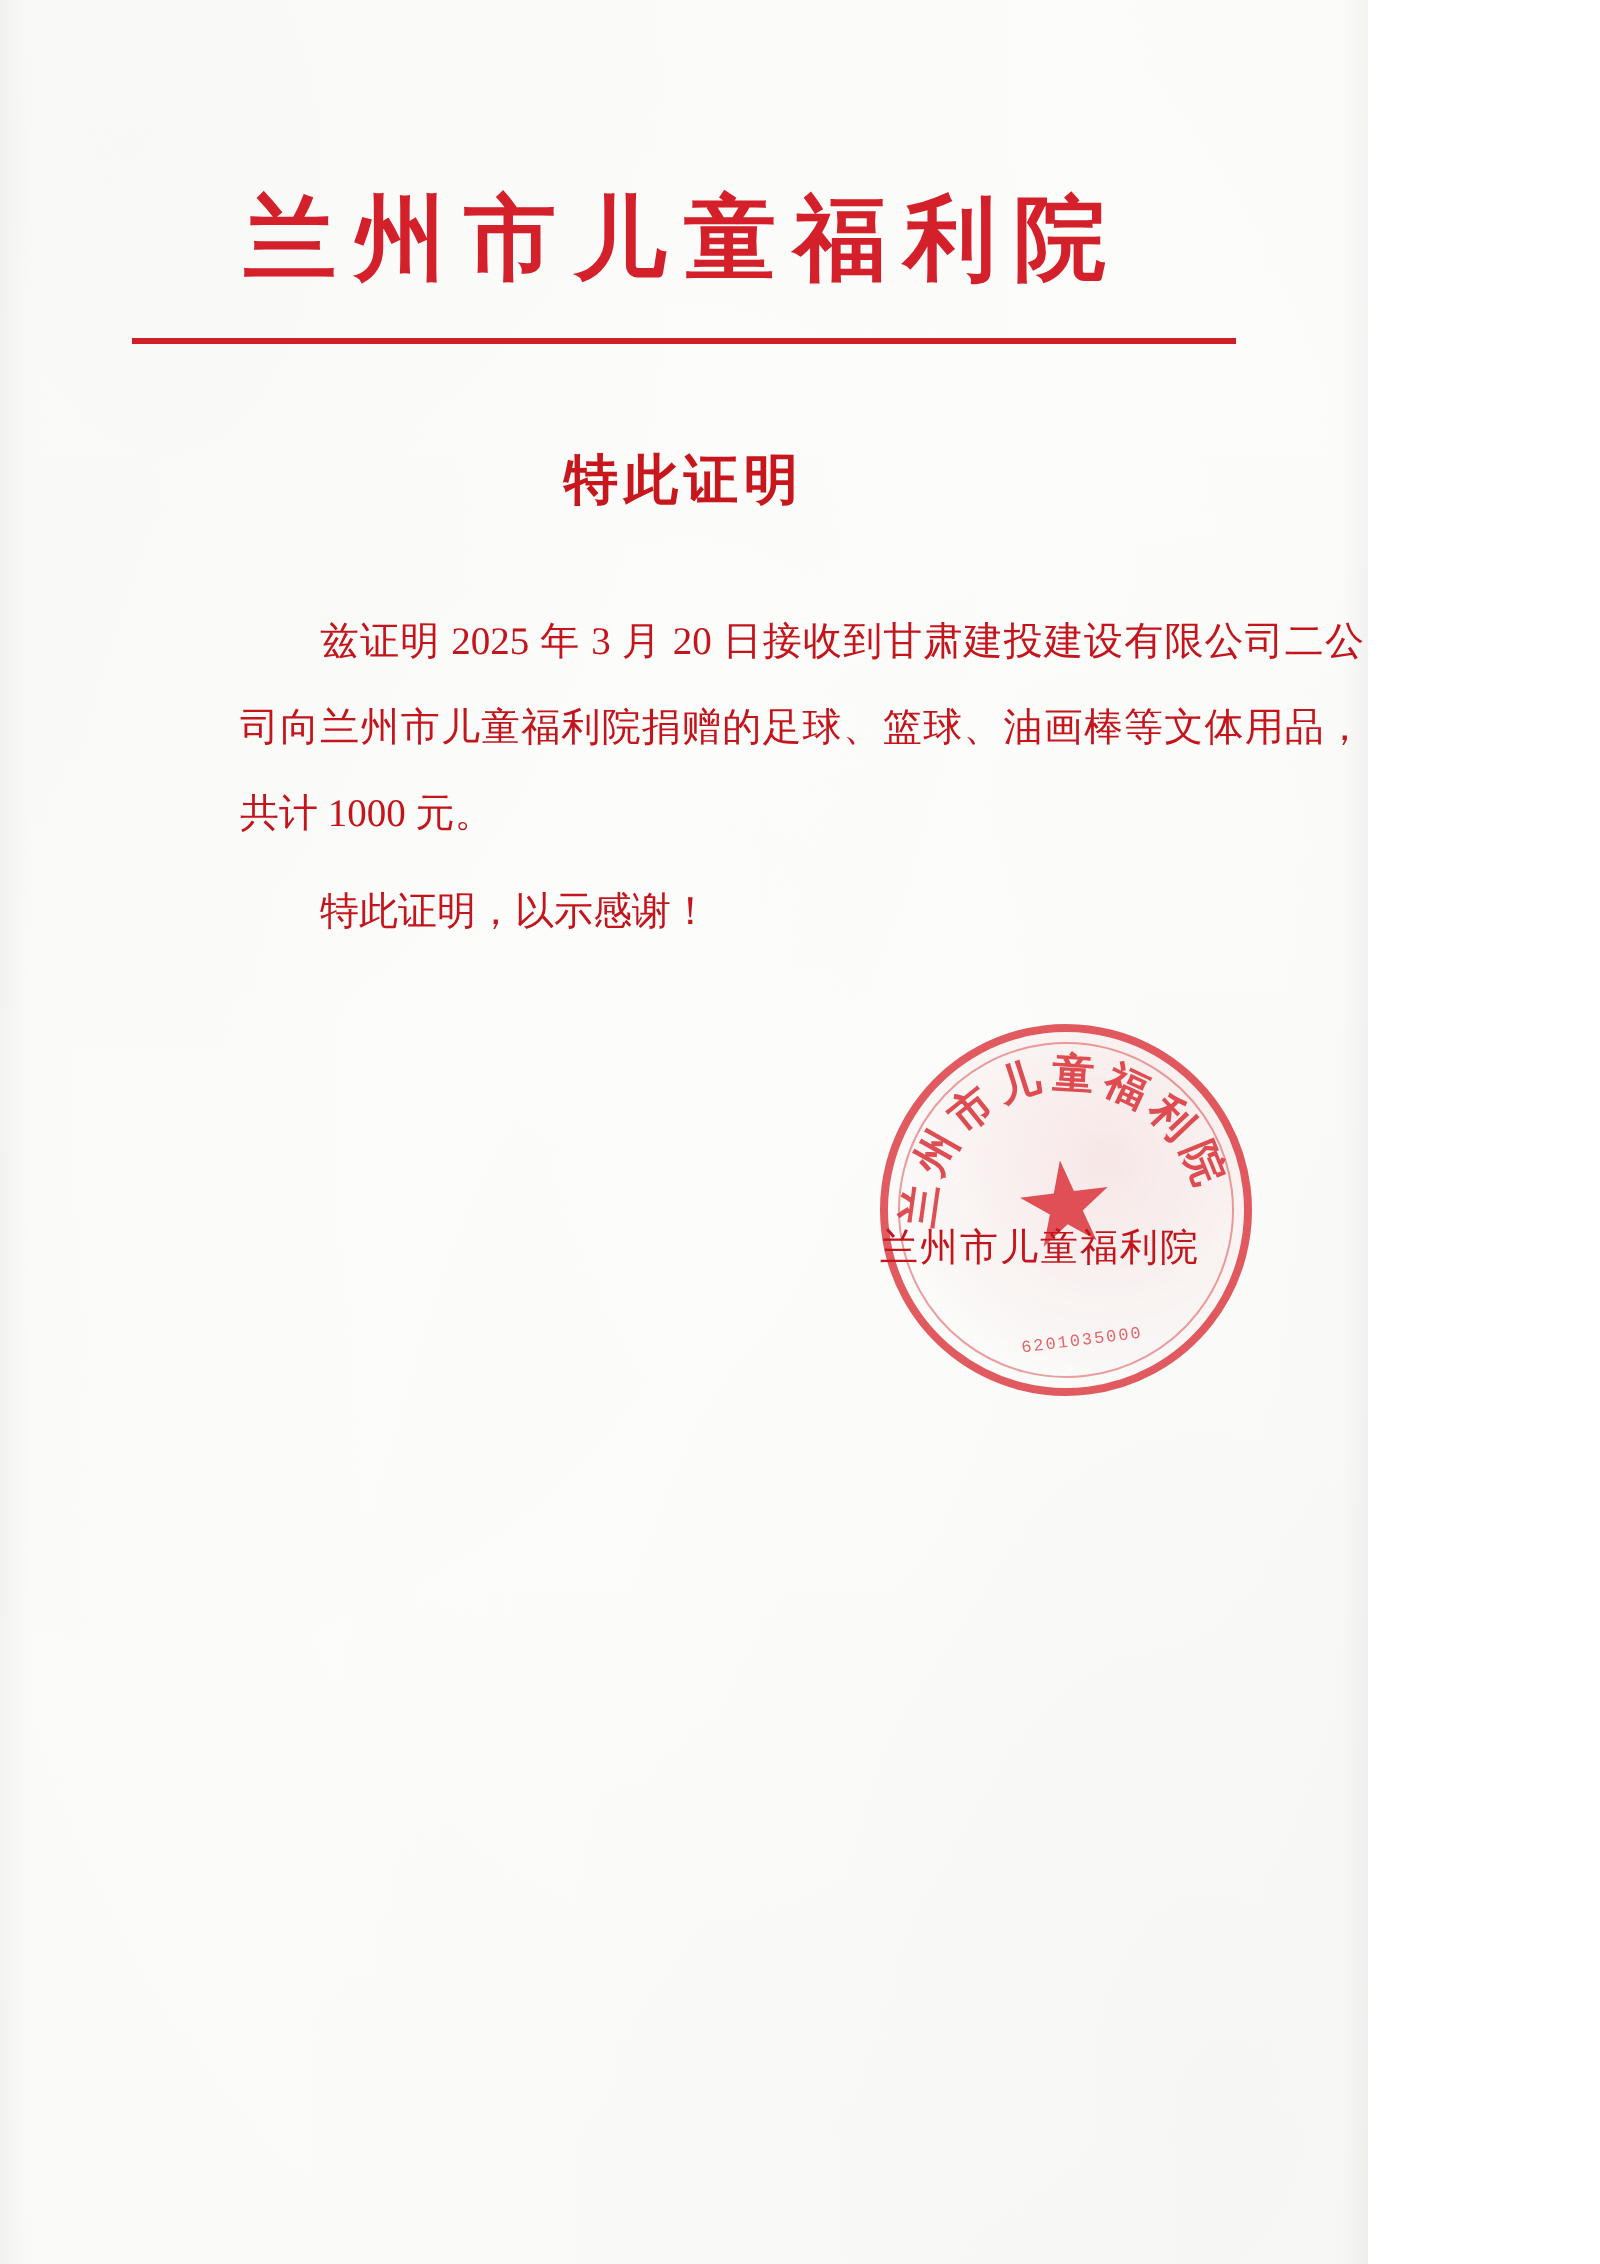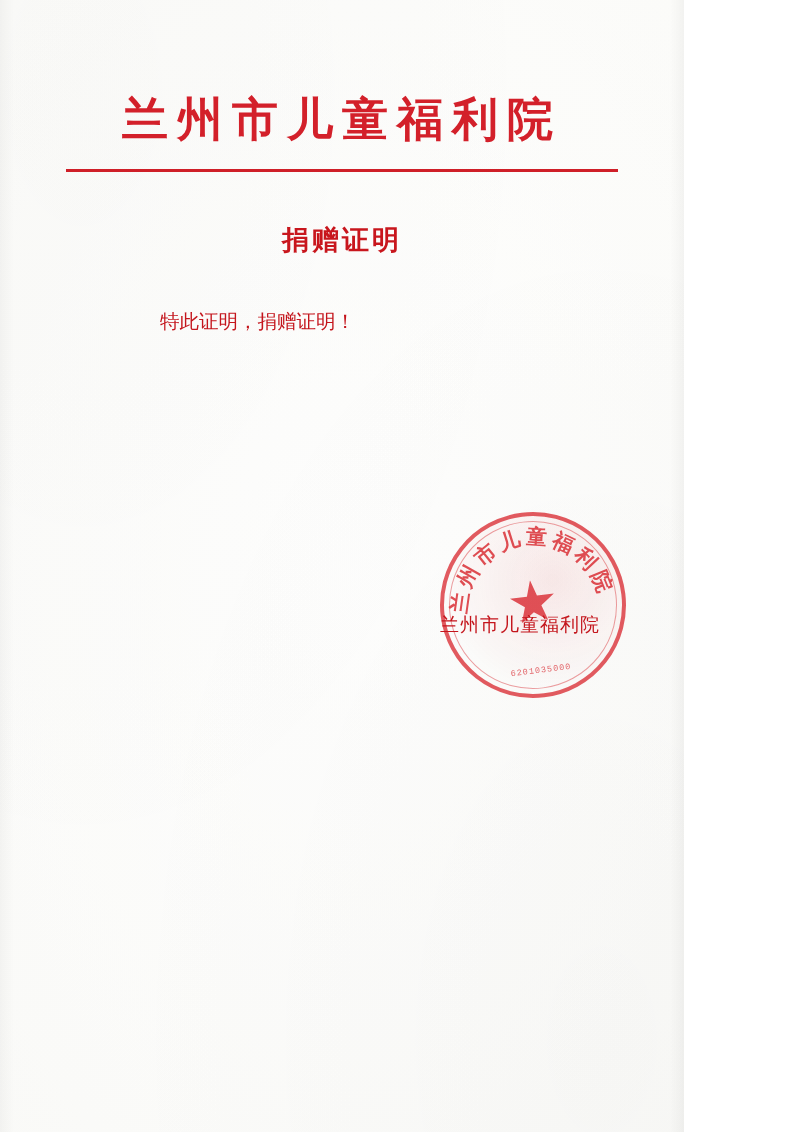--- a/index.html
+++ b/index.html
@@ -184,24 +184,25 @@
 <div class="page">
   <div class="paper-noise"></div>
   <div class="edge-shadow left"></div>
   <div class="edge-shadow"></div>
 
   <div class="letterhead">
     <div class="letterhead-title">兰州市儿童福利院</div>
     <div class="letterhead-rule"></div>
   </div>
 
-  <div class="doc-title">捐赠证明</div>
+  <div class="doc-title">特此证明</div>
 
   <div class="body-block">
-    <p class="body-para">特此证明，捐赠证明！</p>
+    <p class="body-para">兹证明 2025 年 3 月 20 日接收到甘肃建投建设有限公司二公司向兰州市儿童福利院捐赠的足球、篮球、油画棒等文体用品，共计 1000 元。</p>
+    <p class="body-para">特此证明，以示感谢！</p>
   </div>
 
   <div class="seal">
     <div class="seal-ring"></div>
     <div class="seal-ring inner"></div>
     <svg class="seal-arc-text" viewBox="0 0 186 186">
       <defs>
         <path id="sealArc" d="M 26,99 A 67,67 0 0 1 160,99"></path>
       </defs>
       <text>

